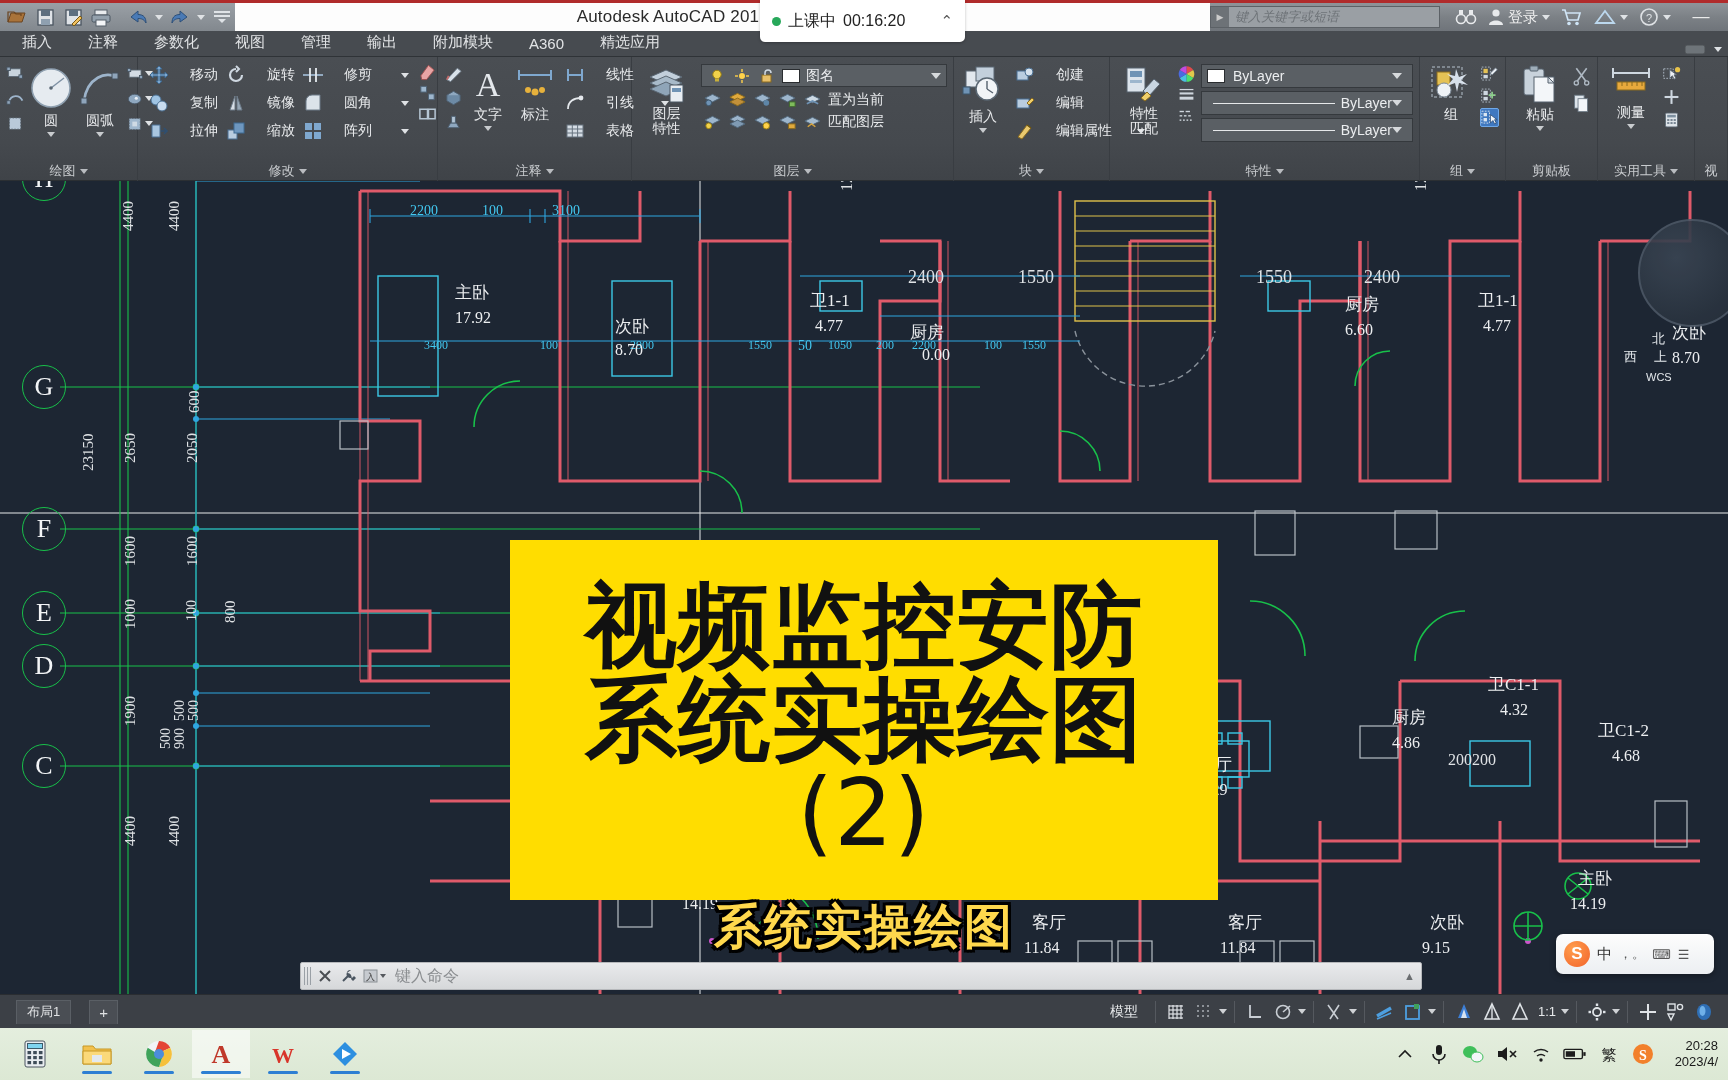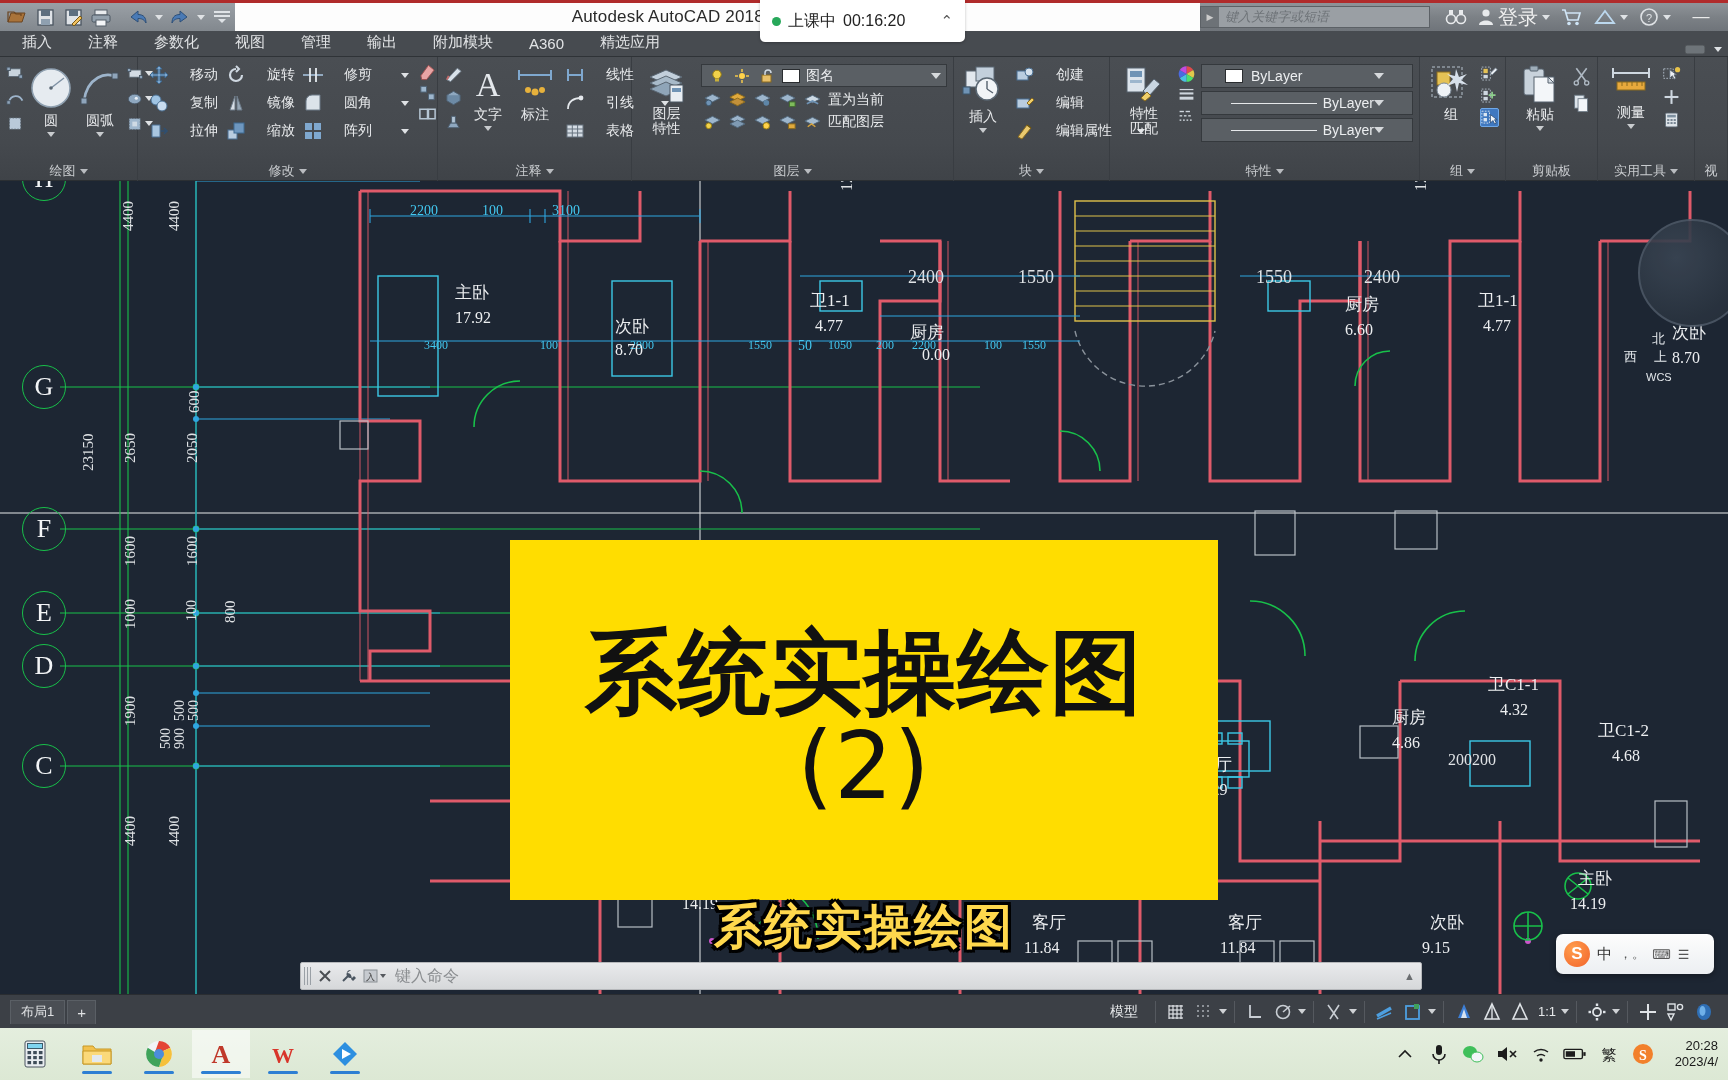--- a/index.html
+++ b/index.html
@@ -53,21 +53,21 @@
     width: 230px; height: 22px; background: #9a9fa4;
     border: 1px solid #5c6166; display: flex; align-items: center;
     margin-right: 8px;
   }
   #search-arrow {
     width: 18px; height: 20px; background: #6d7277; color:#ccc;
     display:flex;align-items:center;justify-content:center;font-size:9px;
   }
   #search-ph { font-size: 13px; color: #6e7378; padding-left: 6px; font-style: italic; }
   .tbtn { height: 26px; padding: 0 4px; display: flex; align-items: center; gap: 4px; }
-  .tbtn .lbl { font-size: 20px; color: #f0f0f0; }
+  .tbtn .lbl { font-size: 15px; color: #f0f0f0; }
   .tri-down { width:0;height:0;border-left:4px solid transparent;border-right:4px solid transparent;border-top:5px solid #dfe2e5; }
   .wbtn { width: 46px; height: 31px; display:flex;align-items:center;justify-content:center; }
   .wbtn span { color: #eee; font-size: 17px; }
 
   
   #ribbon-tabs {
     position: absolute; top: 31px; left: 0; width: 1728px; height: 26px;
     background: #474b50; display: flex; align-items: flex-end;
     border-bottom: 1px solid #2f3337;
   }
@@ -106,21 +106,21 @@
   .layer-row { display:flex; align-items:center; gap:4px; }
   .layer-combo {
     width: 246px; height: 23px; background:#5a5f64; border:1px solid #35393d;
     display:flex; align-items:center; gap:6px; padding-left:5px;
   }
   .layer-combo .txt { font-size: 14px; color:#eceef0; }
   .combo-arrow { margin-left:auto; margin-right:5px; width:0;height:0;
     border-left:5px solid transparent;border-right:5px solid transparent;border-top:6px solid #d6d9dc;}
   .prop-combo {
     width: 212px; height: 24px; background:#5a5f64; border:1px solid #35393d;
-    display:flex; align-items:center; padding: 0 23px;
+    display:flex; align-items:center; padding: 0 5px;
   }
   .prop-combo .txt { font-size: 14px; color:#eceef0; }
   .swatch-w { width:18px;height:14px;background:#fff;border:1px solid #2a2d30; }
   .lineprev { flex:1; height:1px; background:#e6e8ea; margin:0 6px; }
 
   
   #canvas-wrap {
     position: absolute; top: 181px; left: 0; width: 1728px; height: 813px;
     background: #1d2633; overflow: hidden;
   }
@@ -161,21 +161,21 @@
   .cmd-ic { width:24px;height:24px;display:flex;align-items:center;justify-content:center;}
   #cmd-ph { font-size:16px; color:#8a8d90; margin-left:4px; }
   #cmd-scroll { margin-left:auto; margin-right:6px; font-size:11px; color:#6b6e71; }
 
   
   #statusbar {
     position: absolute; top: 994px; left: 0; width: 1728px; height: 34px;
     background: #3c4046; display: flex; align-items: center;
     border-top: 1px solid #2a2d31;
   }
-  #layout-tabs { display:flex; align-items:center; height:100%; padding-left:10px; }
+  #layout-tabs { display:flex; align-items:center; height:100%; padding-left:16px;gap:16px; }
   .ltab { height: 24px; padding: 0 10px; display:flex;align-items:center;
           font-size:13px; color:#dfe1e3; background:#4a4e54;
           border:1px solid #5a5f65; border-bottom:none; margin-right:2px; }
   .ltab.plus { padding: 0 9px; font-size:15px; }
   #status-right { margin-left:auto; display:flex;align-items:center; height:100%; padding-right:4px; }
   .sgroup { display:flex; align-items:center; gap:2px; padding:0 7px;
             border-left:1px solid #55595f; height:22px; }
   .sgroup:first-child { border-left:none; }
   .sbtn { width:26px;height:24px;display:flex;align-items:center;justify-content:center; }
   .sbtn.on svg { filter: none; }
@@ -1327,20 +1327,21 @@
   <div id="ucs">
     <svg width="66" height="58" viewBox="0 0 66 58">
       <text x="30" y="12" font-size="13" fill="#e4e8ec" font-family="Liberation Serif">北</text>
       <text x="2" y="30" font-size="13" fill="#e4e8ec" font-family="Liberation Serif">西</text>
       <text x="32" y="30" font-size="13" fill="#e4e8ec" font-family="Liberation Serif">上</text>
       <text x="24" y="50" font-size="11" fill="#e4e8ec" font-family="Liberation Sans">WCS</text>
     </svg>
   </div>
 
   <div id="headline">
+    <div class="hl">视频监控安防</div>
     <div class="hl">系统实操绘图</div>
     <div class="hl hl3">(2)</div>
   </div>
 </div>
 
 <div id="subtitle">系统实操绘图</div>
 
 <div id="cmdline">
   <span id="cmd-grip"></span>
   <span class="cmd-ic">

